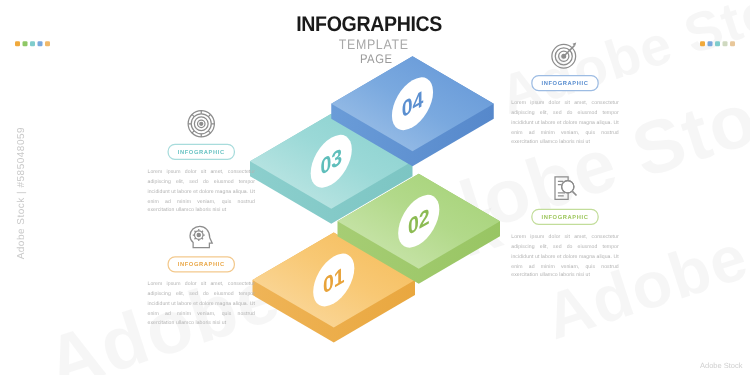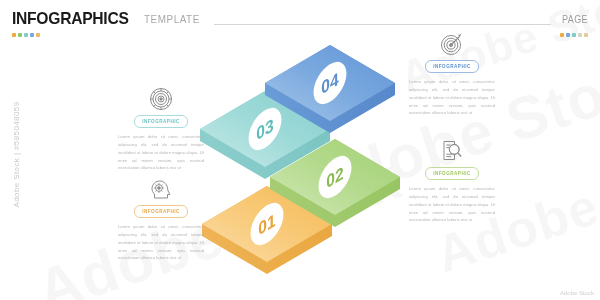--- a/index.html
+++ b/index.html
@@ -20,20 +20,21 @@
     position: absolute;
     top: 10px;
     left: 12px;
     right: 12px;
     height: 30px;
   }
   .header-row {
     display: flex;
     align-items: center;
     height: 18px;
+    flex-direction: column;
   }
   .title-main {
     font-size: 17px;
     font-weight: bold;
     letter-spacing: -0.3px;
     color: #1a1a1a;
     white-space: nowrap;
     font-stretch: condensed;
     transform: scaleX(0.92);
     transform-origin: left center;

